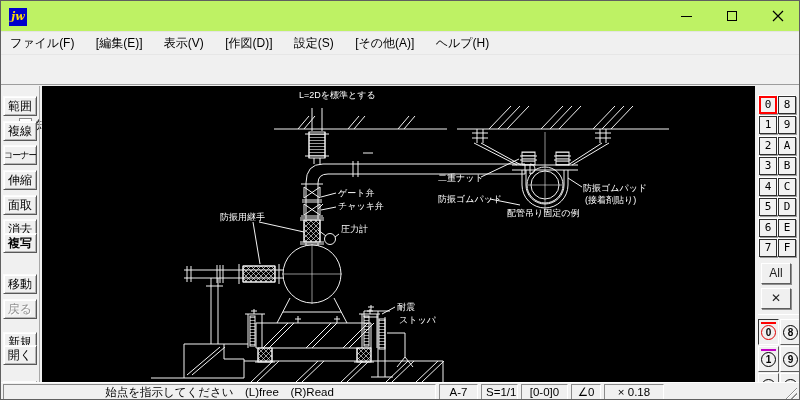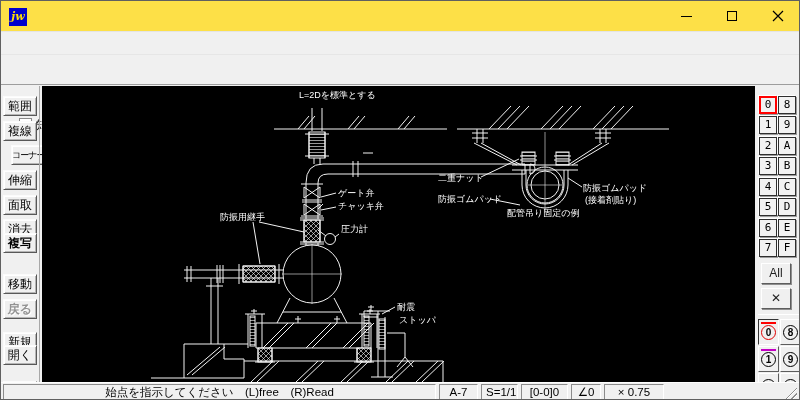--- a/index.html
+++ b/index.html
@@ -1,20 +1,20 @@
 <!DOCTYPE html>
 <html><head>
 <meta charset="utf-8">
 <style>
   html,body{margin:0;padding:0;background:#cfd8dc;}
   *{box-sizing:border-box;}
   .win{position:relative;width:800px;height:400px;background:#f0f0f0;border:1px solid #606060;
        font-family:"Liberation Sans",sans-serif;overflow:hidden;}
   
-  .titlebar{position:absolute;left:0;top:0;width:100%;height:31px;background:#fde047;border-bottom:1px solid #e4e4e4;}
+  .titlebar{position:absolute;left:0;top:0;width:100%;height:31px;background:#bef264;border-bottom:1px solid #e4e4e4;}
   .appicon{position:absolute;left:8px;top:7px;width:18px;height:18px;background:#0000cc;color:#ffdd00;
            font-family:"DejaVu Serif",serif;font-style:italic;font-weight:bold;font-size:11px;
            text-align:center;line-height:17px;}
   .wtitle{position:absolute;left:34px;top:8px;font-size:12.5px;color:#000;}
   .winbtn{position:absolute;top:0;width:46px;height:30px;display:flex;align-items:center;justify-content:center;}
   .minbar{width:11px;height:1px;background:#000;}
   .maxbox{width:10px;height:10px;border:1px solid #000;}
   
   .menubar{position:absolute;left:0;top:31px;width:100%;height:22px;background:#f0f0f0;font-size:12px;}
   .menuitem{display:inline-block;padding:3px 9px 0 9px;color:#000;height:22px;}
@@ -28,21 +28,21 @@
               border:1px solid;border-color:#fff #707070 #707070 #fff;}
   .combo .arr::after{content:"";position:absolute;left:4px;top:6px;border:4px solid transparent;border-top-color:#333;}
   .disbtn{position:absolute;top:58px;height:22px;background:#f0f0f0;border:1px solid;
           border-color:#fff #6d6d6d #6d6d6d #fff;box-shadow:1px 1px 0 #9a9a9a;
           color:#8a8a8a;font-size:11px;text-align:center;line-height:19px;white-space:nowrap;}
   
   .sbtn{position:absolute;left:2px;width:34px;height:20px;background:#f0f0f0;border:1px solid;
         border-color:#fbfbfb #585858 #585858 #fbfbfb;box-shadow:inset 1px 1px 0 #fff, inset -1px -1px 0 #b5b5b5;
         font-size:12px;color:#000;text-align:center;line-height:18px;white-space:nowrap;overflow:hidden;}
   .sbtn.small{font-size:9px;letter-spacing:-1px;}
-  .sbtn.disabled{color:#939393;text-shadow:1px 1px 0 #fff;font-weight:bold;}
+  .sbtn.disabled{color:#939393;text-shadow:1px 1px 0 #fff;}
   .vline{position:absolute;left:38px;top:85px;width:1px;height:296px;background:#a8a8a8;}
   
   .canvas{position:absolute;left:41px;top:85px;width:713px;height:296px;background:#000;}
   .canvas svg{position:absolute;left:0;top:0;}
   
   .lbtn{position:absolute;width:18px;height:18px;background:#f2f2f2;border:1px solid #2e2e2e;
         box-shadow:-1px -1px 0 #ffffff,1px 1px 0 #9c9c9c;font-family:"DejaVu Sans Mono",monospace;
         font-size:11px;text-align:center;line-height:16px;color:#000;}
   .lbtn.selred{border:2px solid #ff0000;line-height:13px;}
   .wbtn2{position:absolute;width:30px;height:21px;background:#f0f0f0;border:1px solid;
@@ -81,20 +81,29 @@
     <div class="winbtn" style="left:708px;">
       <div class="maxbox"></div>
     </div>
     <div class="winbtn" style="left:754px;">
       <svg width="12" height="12">
         <path d="M1,1 L11,11 M11,1 L1,11" stroke="#000" stroke-width="1.2"></path>
       </svg>
     </div>
   </div>
 
+  <div class="menubar">
+    <span class="menuitem">ファイル(F)</span>
+    <span class="menuitem">[編集(E)]</span>
+    <span class="menuitem">表示(V)</span>
+    <span class="menuitem">[作図(D)]</span>
+    <span class="menuitem">設定(S)</span>
+    <span class="menuitem">[その他(A)]</span>
+    <span class="menuitem">ヘルプ(H)</span>
+  </div>
 
   <div class="toolbar">
     <div class="cb" style="left:18px;"></div>
     <div class="tlabel" style="left:35px;">矩形</div>
     <div class="cb" style="left:73px;"></div>
     <div class="tlabel" style="left:90px;">水平・垂直</div>
     <div class="tlabel" style="left:158px;">傾き</div>
     <div class="combo" style="left:187px;width:84px;">
       <span></span>
       <div class="arr"></div>
@@ -111,21 +120,21 @@
     <div class="cb" style="left:600px;"></div>
     <div class="disbtn" style="left:616px;width:68px;">&lt;- - -</div>
     <div class="cb" style="left:697px;"></div>
     <div class="tlabel" style="left:713px;">寸法値</div>
     <div class="cb" style="left:767px;"></div>
     <div class="tlabel" style="left:783px;">&lt;</div>
   </div>
 
   <div class="sbtn" style="top:95px;">範囲</div>
   <div class="sbtn" style="top:120px;">複線</div>
-  <div class="sbtn small" style="top:144px;margin-left:8px;">コーナー</div>
+  <div class="sbtn small" style="top:144px;">コーナー</div>
   <div class="sbtn" style="top:169px;">伸縮</div>
   <div class="sbtn" style="top:194px;">面取</div>
   <div class="sbtn" style="top:218px;text-decoration:underline;">消去</div>
   <div class="sbtn" style="top:232px;font-weight:bold;">複写</div>
   <div class="sbtn" style="top:273px;">移動</div>
   <div class="sbtn disabled" style="top:298px;">戻る</div>
   <div class="sbtn" style="top:331px;text-align:center;">新規</div>
   <div class="sbtn" style="top:344px;">開く</div>
   <div class="sbtn" style="top:380px;">上書</div>
   <div class="vline"></div>
@@ -288,17 +297,17 @@
   <div class="gbtn" style="left:779px;top:372px;">
     <div class="ring">A</div>
   </div>
 
   <div class="statusbar">
     <div class="sp" style="left:2px;width:433px;text-align:center;">始点を指示してください　(L)free　(R)Read</div>
     <div class="sp center" style="left:438px;width:39px;">A-7</div>
     <div class="sp center" style="left:480px;width:37px;">S=1/1</div>
     <div class="sp center" style="left:520px;width:47px;">[0-0]0</div>
     <div class="sp center" style="left:570px;width:30px;">∠0</div>
-    <div class="sp center" style="left:603px;width:60px;">× 0.75</div>
+    <div class="sp center" style="left:603px;width:60px;">× 0.18</div>
     <div class="grip"></div>
   </div>
 
 </div>
 
 </body></html>

